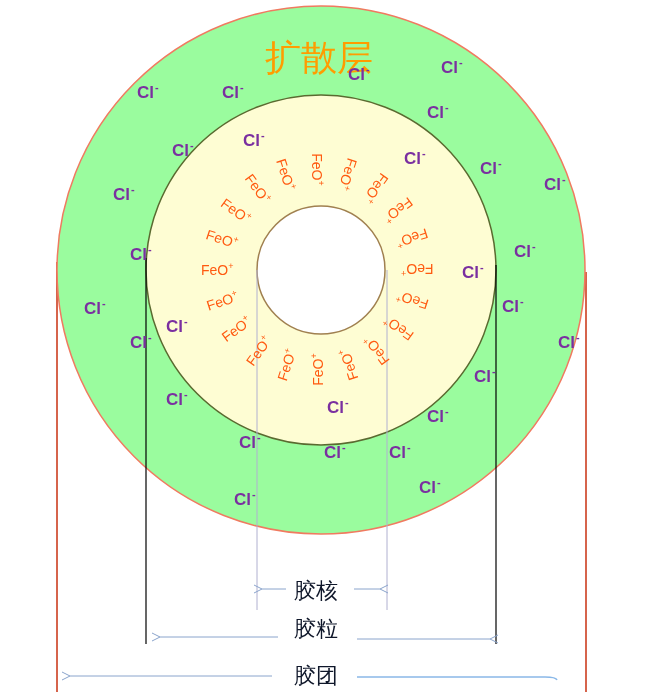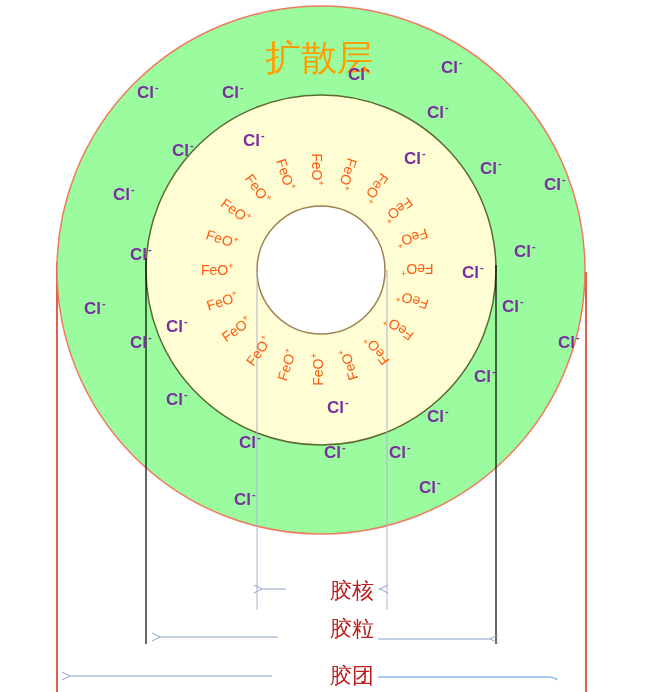--- a/index.html
+++ b/index.html
@@ -5,21 +5,21 @@
   html, body { margin:0; padding:0; background:#ffffff; }
   body { width:646px; height:692px; position:relative; overflow:hidden; font-family:"DejaVu Sans", sans-serif; }
   #stage { position:absolute; left:0; top:0; width:616px; height:692px; }
   .cl { position:absolute; color:#7a2fa0; font-weight:bold; font-size:17px; font-family:"Liberation Sans", sans-serif; line-height:1; }
   .cl sup { font-size:11px; vertical-align:7px; margin-left:1px; }
   .feo { position:absolute; color:#ff5a10; font-size:14px; font-family:"Liberation Sans", sans-serif; line-height:1; transform-origin:center center; white-space:nowrap; }
   .feo sup { font-size:9px; vertical-align:6px; }
   .layer-title { position:absolute; font-size:36px; font-family:"DejaVu Sans", sans-serif; line-height:1; }
   .core-label { position:absolute; font-size:20px; color:#111; font-family:"Liberation Sans", sans-serif; line-height:1; }
   .core-label sub { font-size:12px; vertical-align:-4px; }
-  .dim-label { position:absolute; font-size:22px; color:#b91c1c; font-family:"DejaVu Sans", sans-serif; line-height:1; background:#fff; padding:0 4px;margin-left:36px; }
+  .dim-label { position:absolute; font-size:22px; color:#0f172a; font-family:"DejaVu Sans", sans-serif; line-height:1; background:#fff; padding:0 4px; }
 </style>
 </head>
 <body>
 
 <div id="stage">
   <svg width="646" height="692" style="position:absolute;left:0;top:0">
     <defs>
       <marker id="arr" markerWidth="10" markerHeight="10" refX="1" refY="5" orient="auto-start-reverse">
         <path d="M9,1 L1,5 L9,9" fill="none" stroke="#8aa4cc" stroke-width="1"></path>
       </marker>

